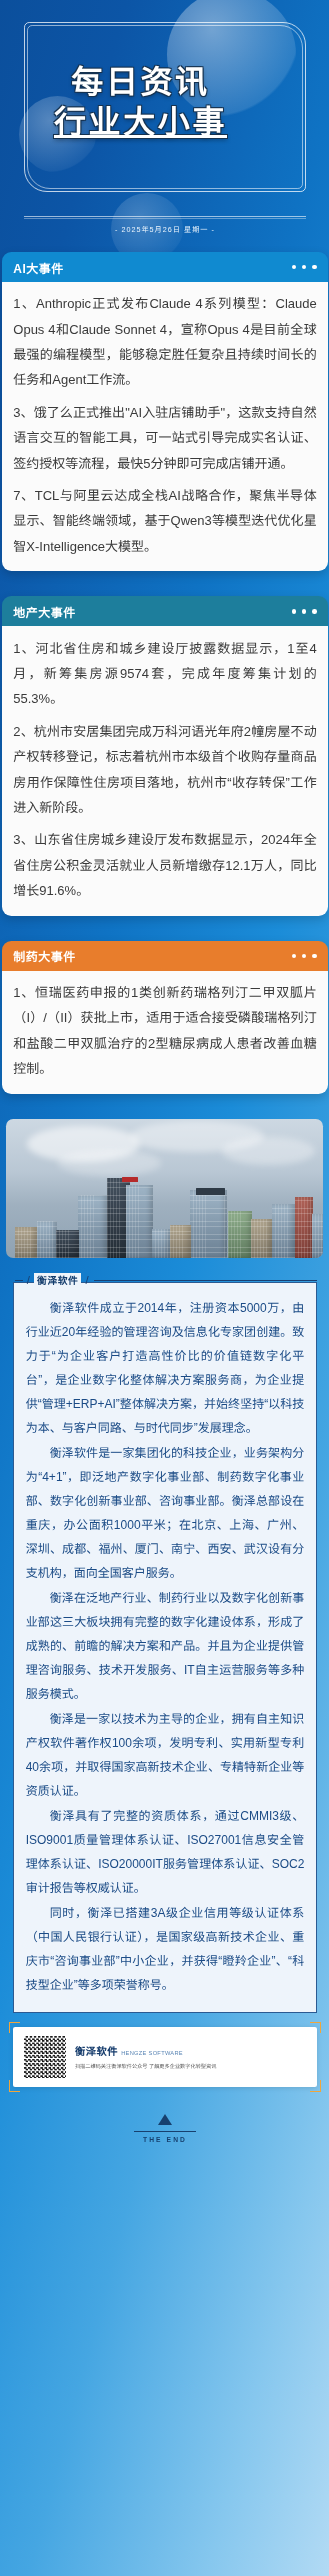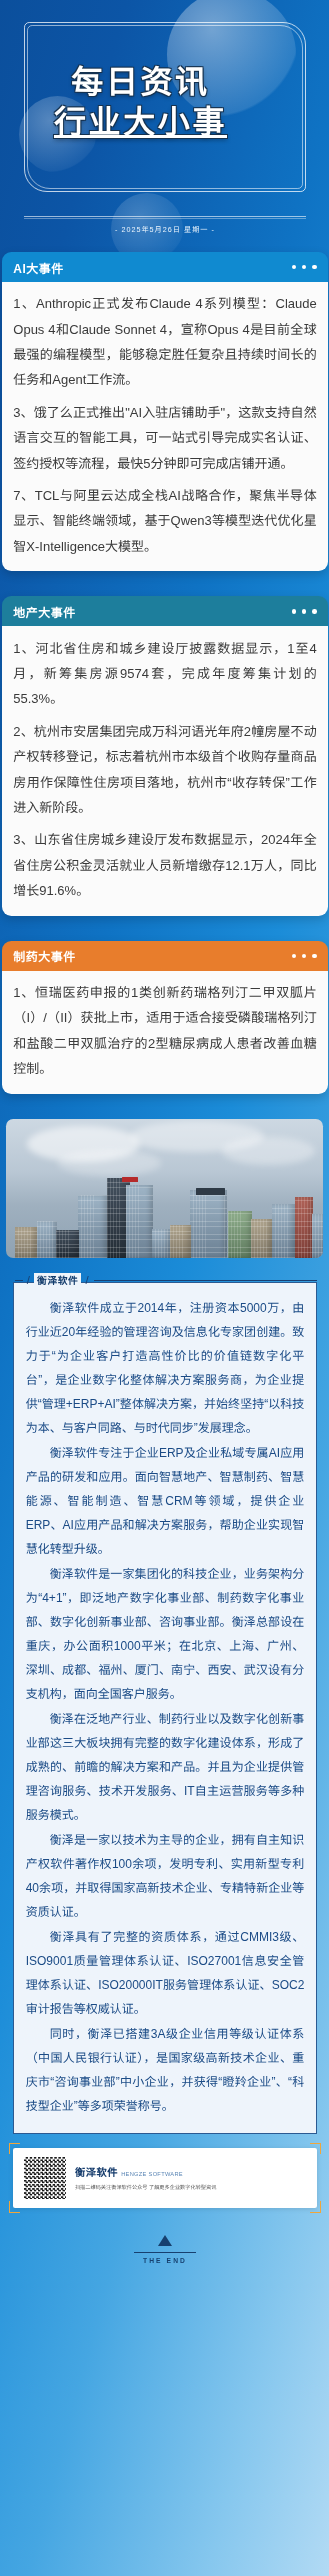--- a/index.html
+++ b/index.html
@@ -446,21 +446,20 @@
     <div class="company-head">
       <span class="dash"></span>
       <span class="tick">/</span>
       <span class="name">衡泽软件</span>
       <span class="tick">/</span>
       <span class="line"></span>
     </div>
 
     <div class="company-box">
       <p>衡泽软件成立于2014年，注册资本5000万，由行业近20年经验的管理咨询及信息化专家团创建。致力于“为企业客户打造高性价比的价值链数字化平台”，是企业数字化整体解决方案服务商，为企业提供“管理+ERP+AI”整体解决方案，并始终坚持“以科技为本、与客户同路、与时代同步”发展理念。</p>
-      <p>衡泽软件专注于企业ERP及企业私域专属AI应用产品的研发和应用。面向智慧地产、智慧制药、智慧能源、智能制造、智慧CRM等领域，提供企业ERP、AI应用产品和解决方案服务，帮助企业实现智慧化转型升级。</p>
       <p>衡泽软件是一家集团化的科技企业，业务架构分为“4+1”，即泛地产数字化事业部、制药数字化事业部、数字化创新事业部、咨询事业部。衡泽总部设在重庆，办公面积1000平米；在北京、上海、广州、深圳、成都、福州、厦门、南宁、西安、武汉设有分支机构，面向全国客户服务。</p>
       <p>衡泽在泛地产行业、制药行业以及数字化创新事业部这三大板块拥有完整的数字化建设体系，形成了成熟的、前瞻的解决方案和产品。并且为企业提供管理咨询服务、技术开发服务、IT自主运营服务等多种服务模式。</p>
       <p>衡泽是一家以技术为主导的企业，拥有自主知识产权软件著作权100余项，发明专利、实用新型专利40余项，并取得国家高新技术企业、专精特新企业等资质认证。</p>
       <p>衡泽具有了完整的资质体系，通过CMMI3级、ISO9001质量管理体系认证、ISO27001信息安全管理体系认证、ISO20000IT服务管理体系认证、SOC2审计报告等权威认证。</p>
       <p>同时，衡泽已搭建3A级企业信用等级认证体系（中国人民银行认证），是国家级高新技术企业、重庆市“咨询事业部”中小企业，并获得“瞪羚企业”、“科技型企业”等多项荣誉称号。</p>
     </div>
   </div>
 
   <div class="footer">
     <div class="qr-card">

